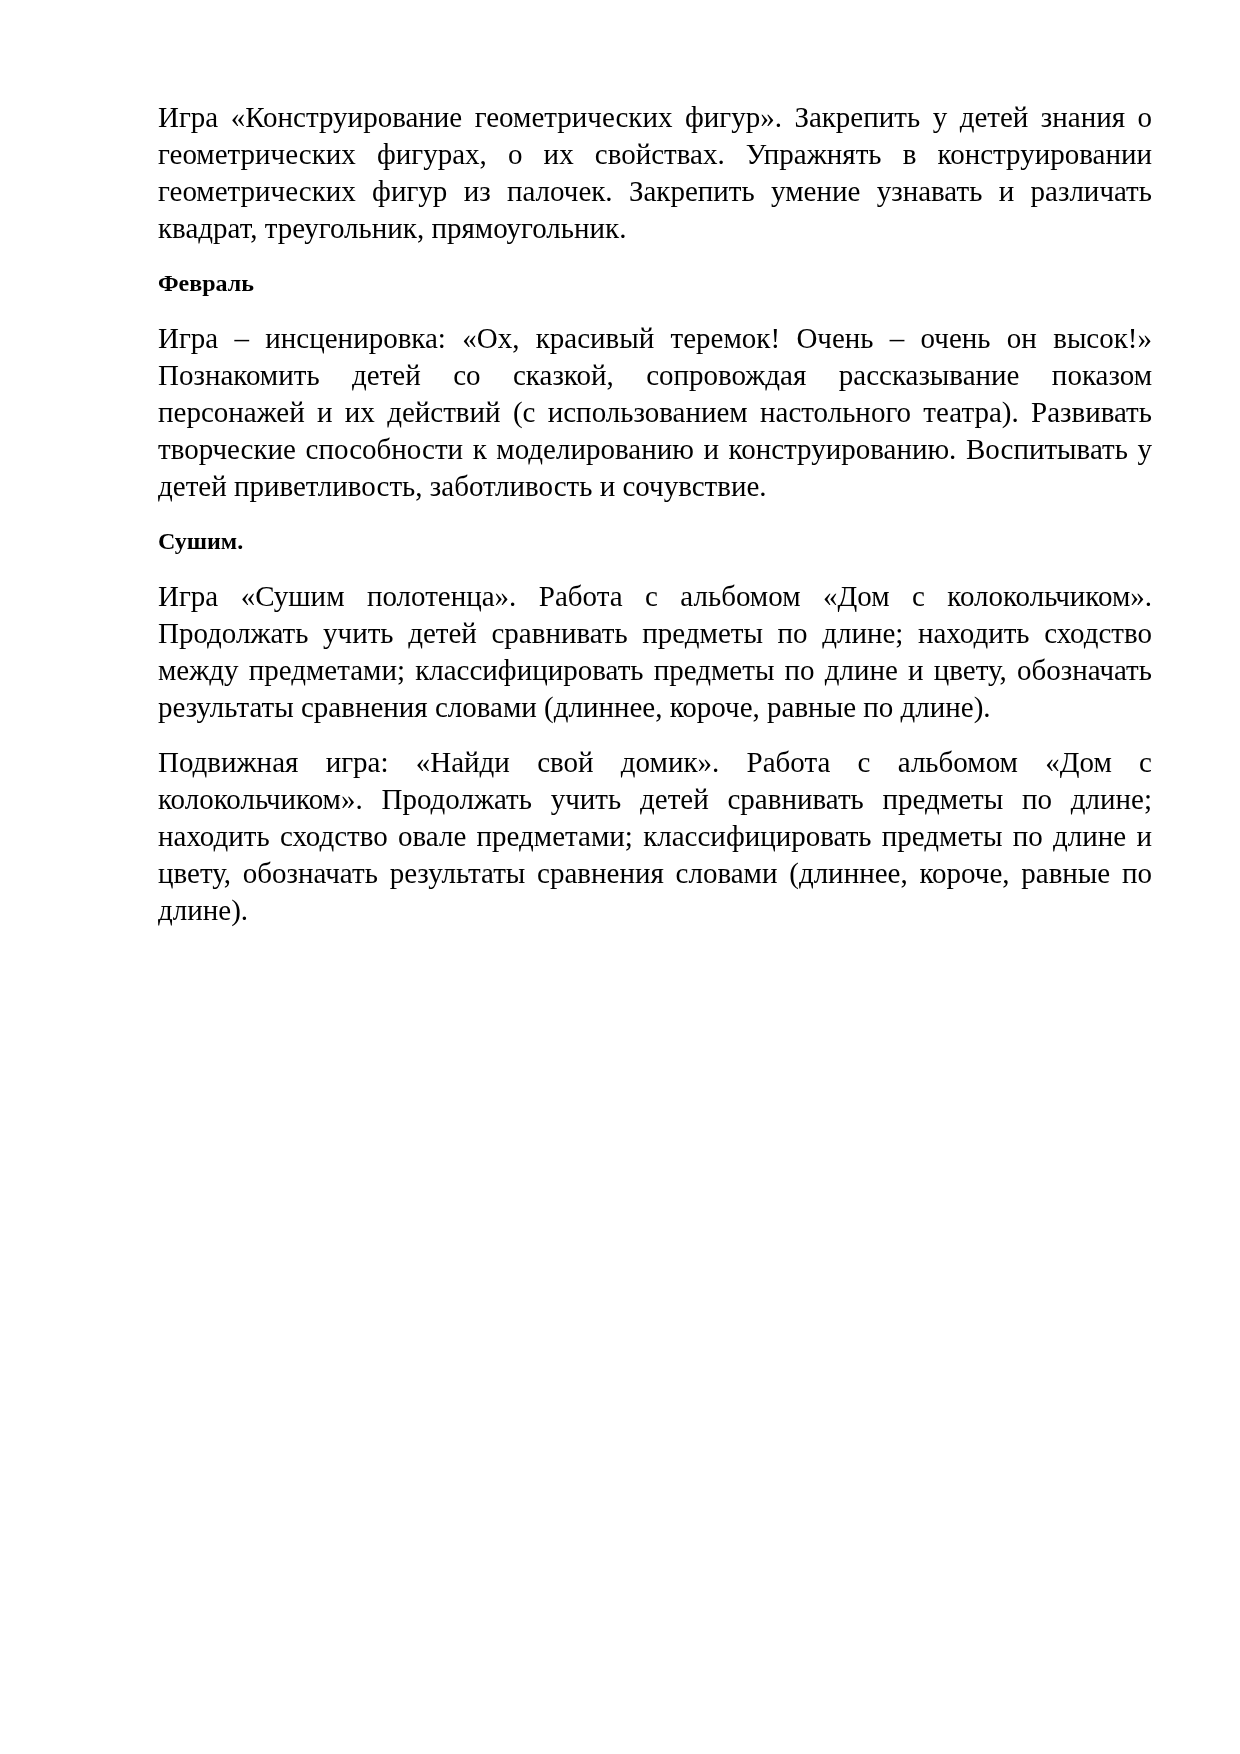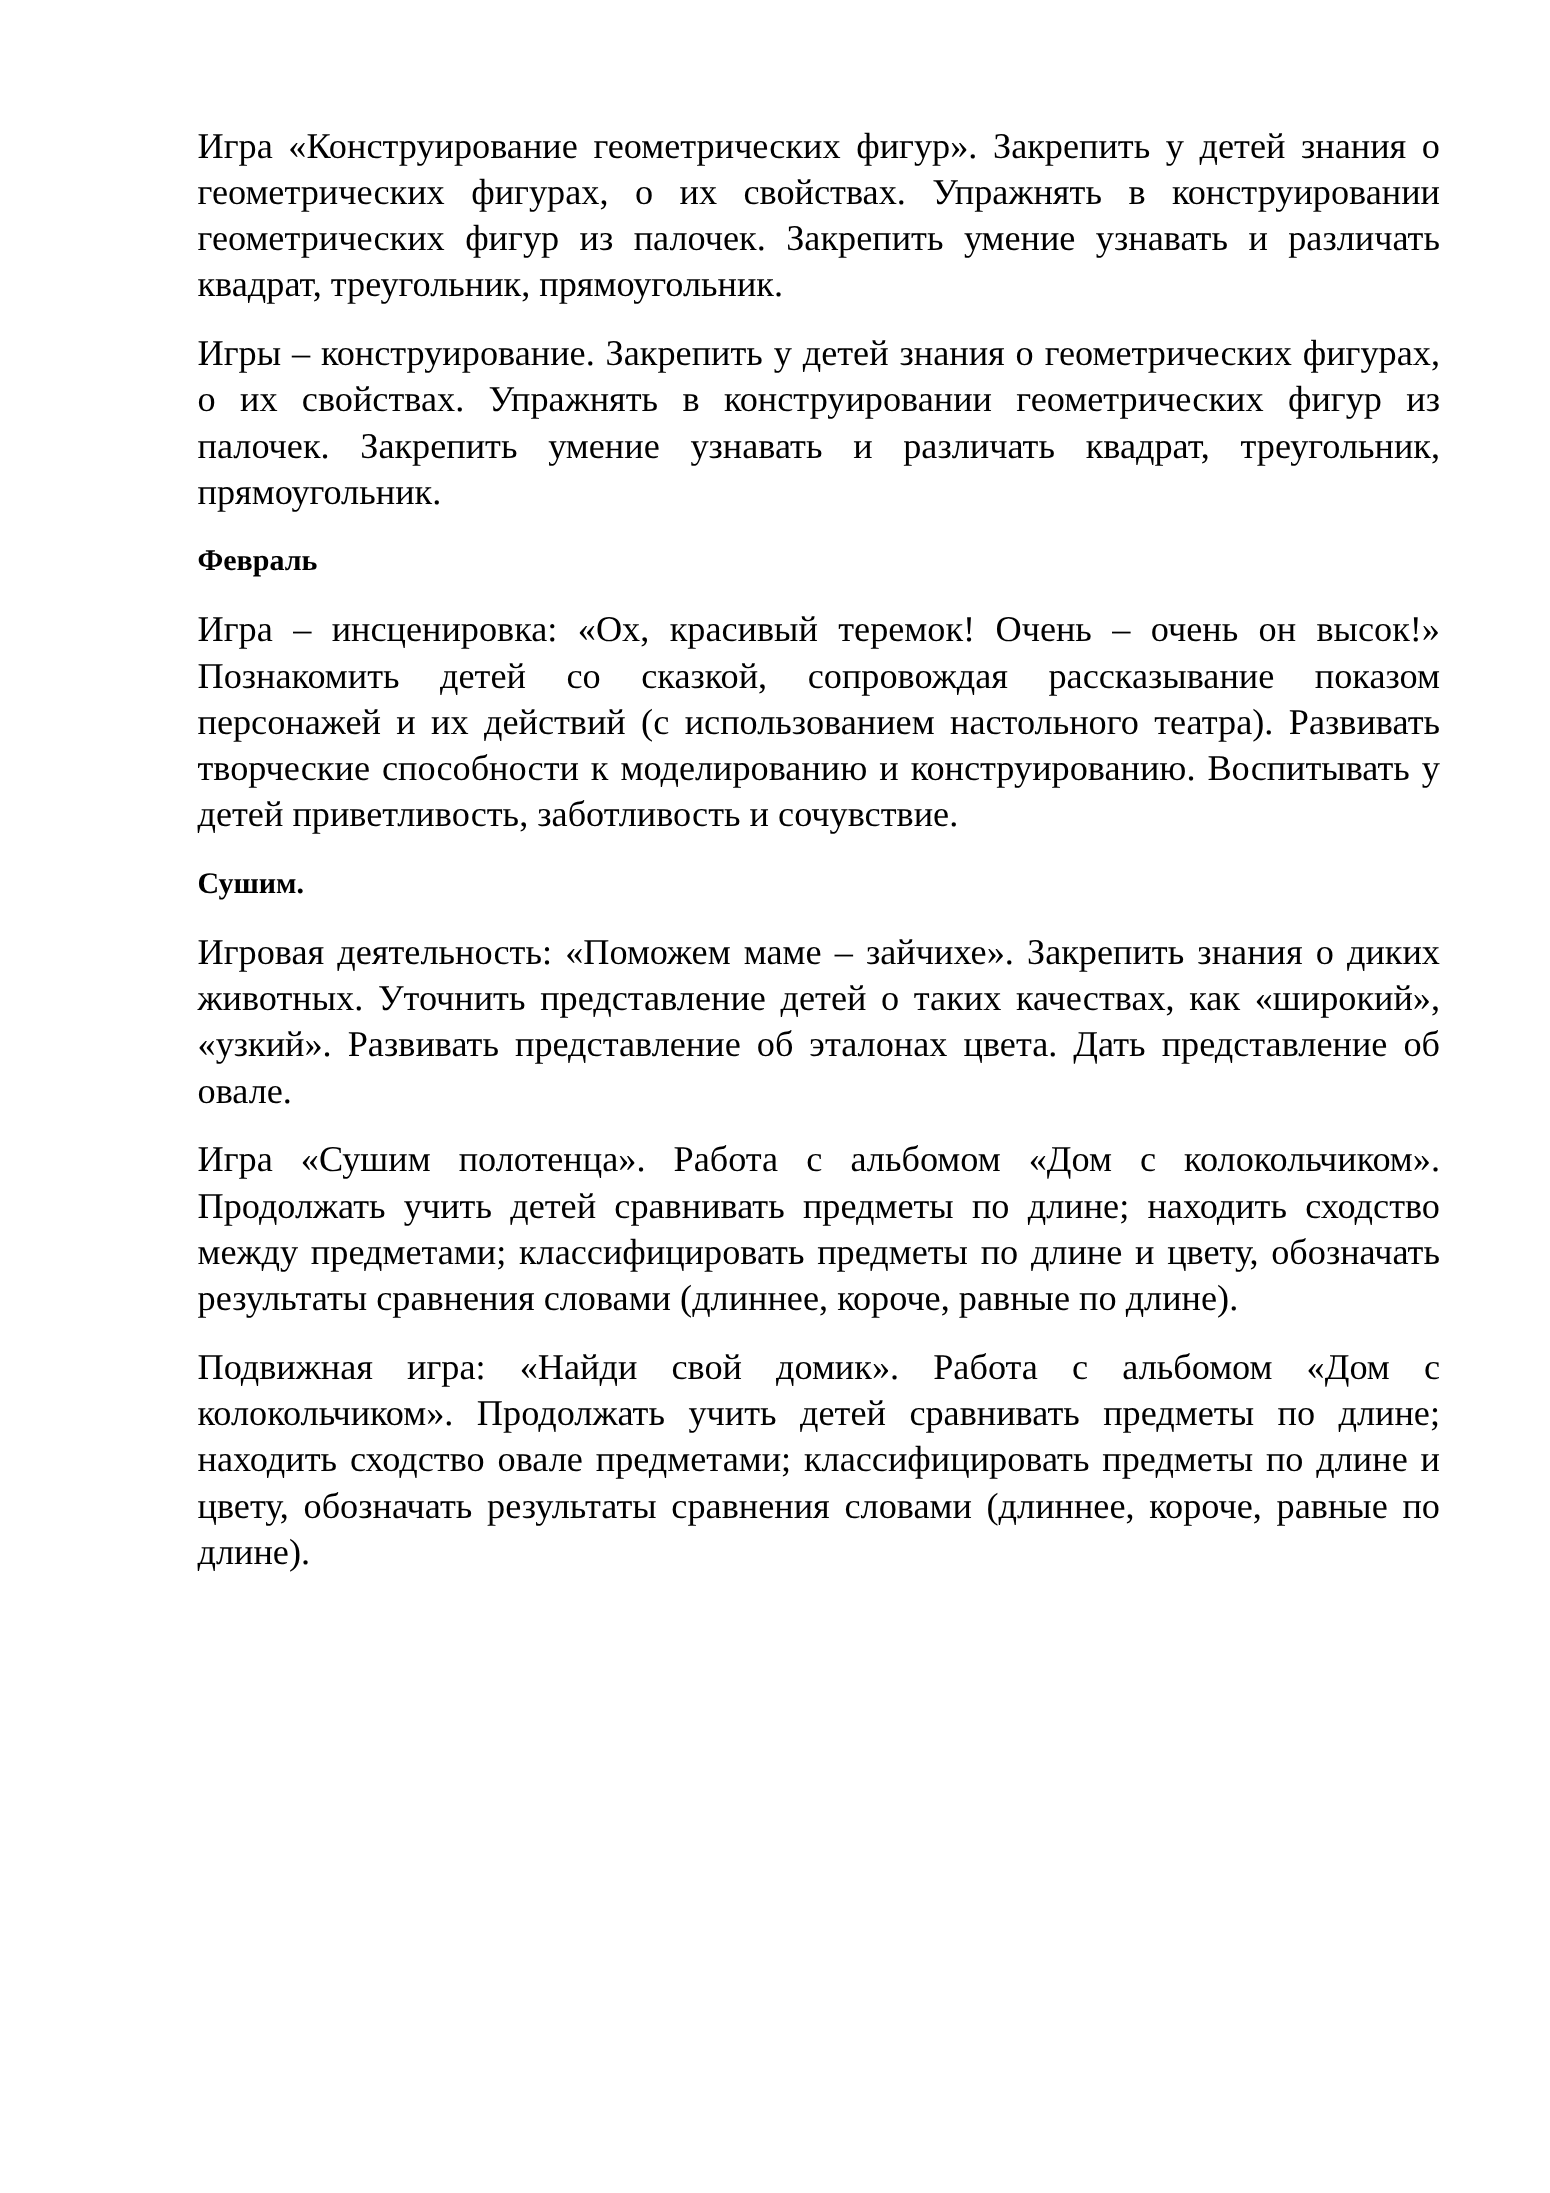--- a/index.html
+++ b/index.html
@@ -34,31 +34,29 @@
     text-align: left;
   }
 </style>
 </head>
 <body>
 
 <div class="page">
 
   <p class="para">Игра «Конструирование геометрических фигур». Закрепить у детей знания о геометрических фигурах, о их свойствах. Упражнять в конструировании геометрических фигур из палочек. Закрепить умение узнавать и различать квадрат, треугольник, прямоугольник.</p>
 
-  <p class="para">Игры – конструирование. Закрепить у детей знания о геометрических фигурах, о их свойствах. Упражнять в конструировании геометрических фигур из палочек. Закрепить умение узнавать и различать квадрат, треугольник, прямоугольник.</p>
 
   <h2 class="heading">Февраль</h2>
 
 
   <p class="para">Игра – инсценировка: «Ох, красивый теремок! Очень – очень он высок!» Познакомить детей со сказкой, сопровождая рассказывание показом персонажей и их действий (с использованием настольного театра). Развивать творческие способности к моделированию и конструированию. Воспитывать у детей приветливость, заботливость и сочувствие.</p>
 
   <h2 class="heading">Сушим.</h2>
 
 
-  <p class="para">Игровая деятельность: «Поможем маме – зайчихе». Закрепить знания о диких животных. Уточнить представление детей о таких качествах, как «широкий», «узкий». Развивать представление об эталонах цвета. Дать представление об овале.</p>
 
 
   <p class="para">Игра «Сушим полотенца». Работа с альбомом «Дом с колокольчиком». Продолжать учить детей сравнивать предметы по длине; находить сходство между предметами; классифицировать предметы по длине и цвету, обозначать результаты сравнения словами (длиннее, короче, равные по длине).</p>
 
 
   <p class="para">Подвижная игра: «Найди свой домик». Работа с альбомом «Дом с колокольчиком». Продолжать учить детей сравнивать предметы по длине; находить сходство овале предметами; классифицировать предметы по длине и цвету, обозначать результаты сравнения словами (длиннее, короче, равные по длине).</p>
 
 </div>
 
 </body></html>

